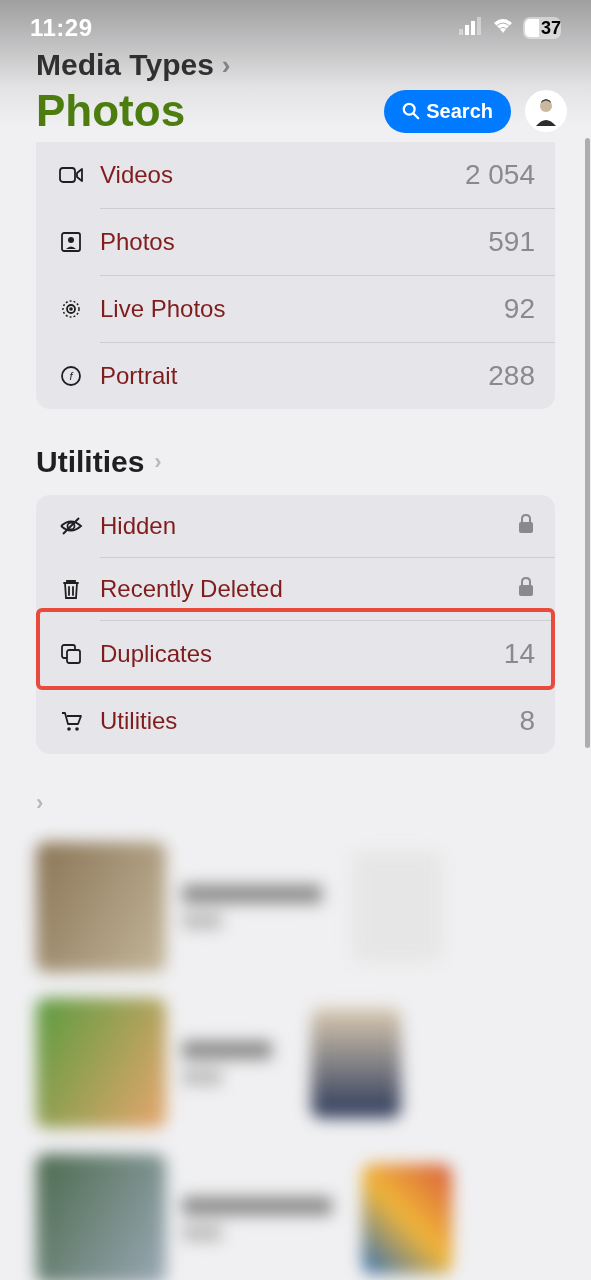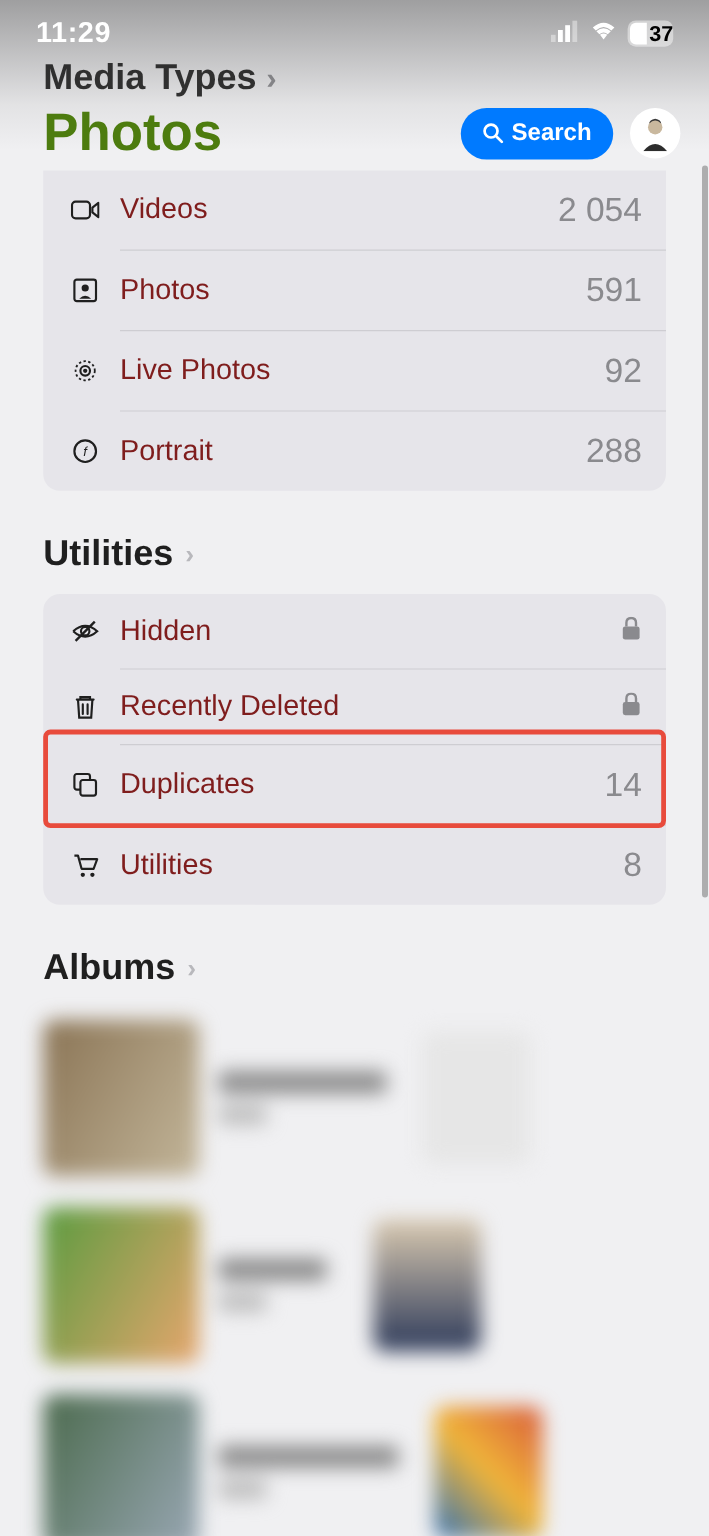--- a/index.html
+++ b/index.html
@@ -206,21 +206,20 @@
           <circle cx="18" cy="20" r="1.8" fill="#1f1f1f"></circle>
         </svg>
       </span>
     <span class="row-label">Utilities</span>
     <span class="row-count">8</span>
   </div>
 </div>
 
 <div class="albums-header-wrap">
   <div class="section-header">
-    <span>Albums</span>
     <span class="chev">›</span>
   </div>
 </div>
 
 <div class="albums-area">
   <div class="album-row">
     <div class="album-card">
       <div class="album-thumb" style="background:linear-gradient(120deg,#8a7455,#c3b69a)"></div>
       <div class="album-info">
           <div class="t1"></div>

